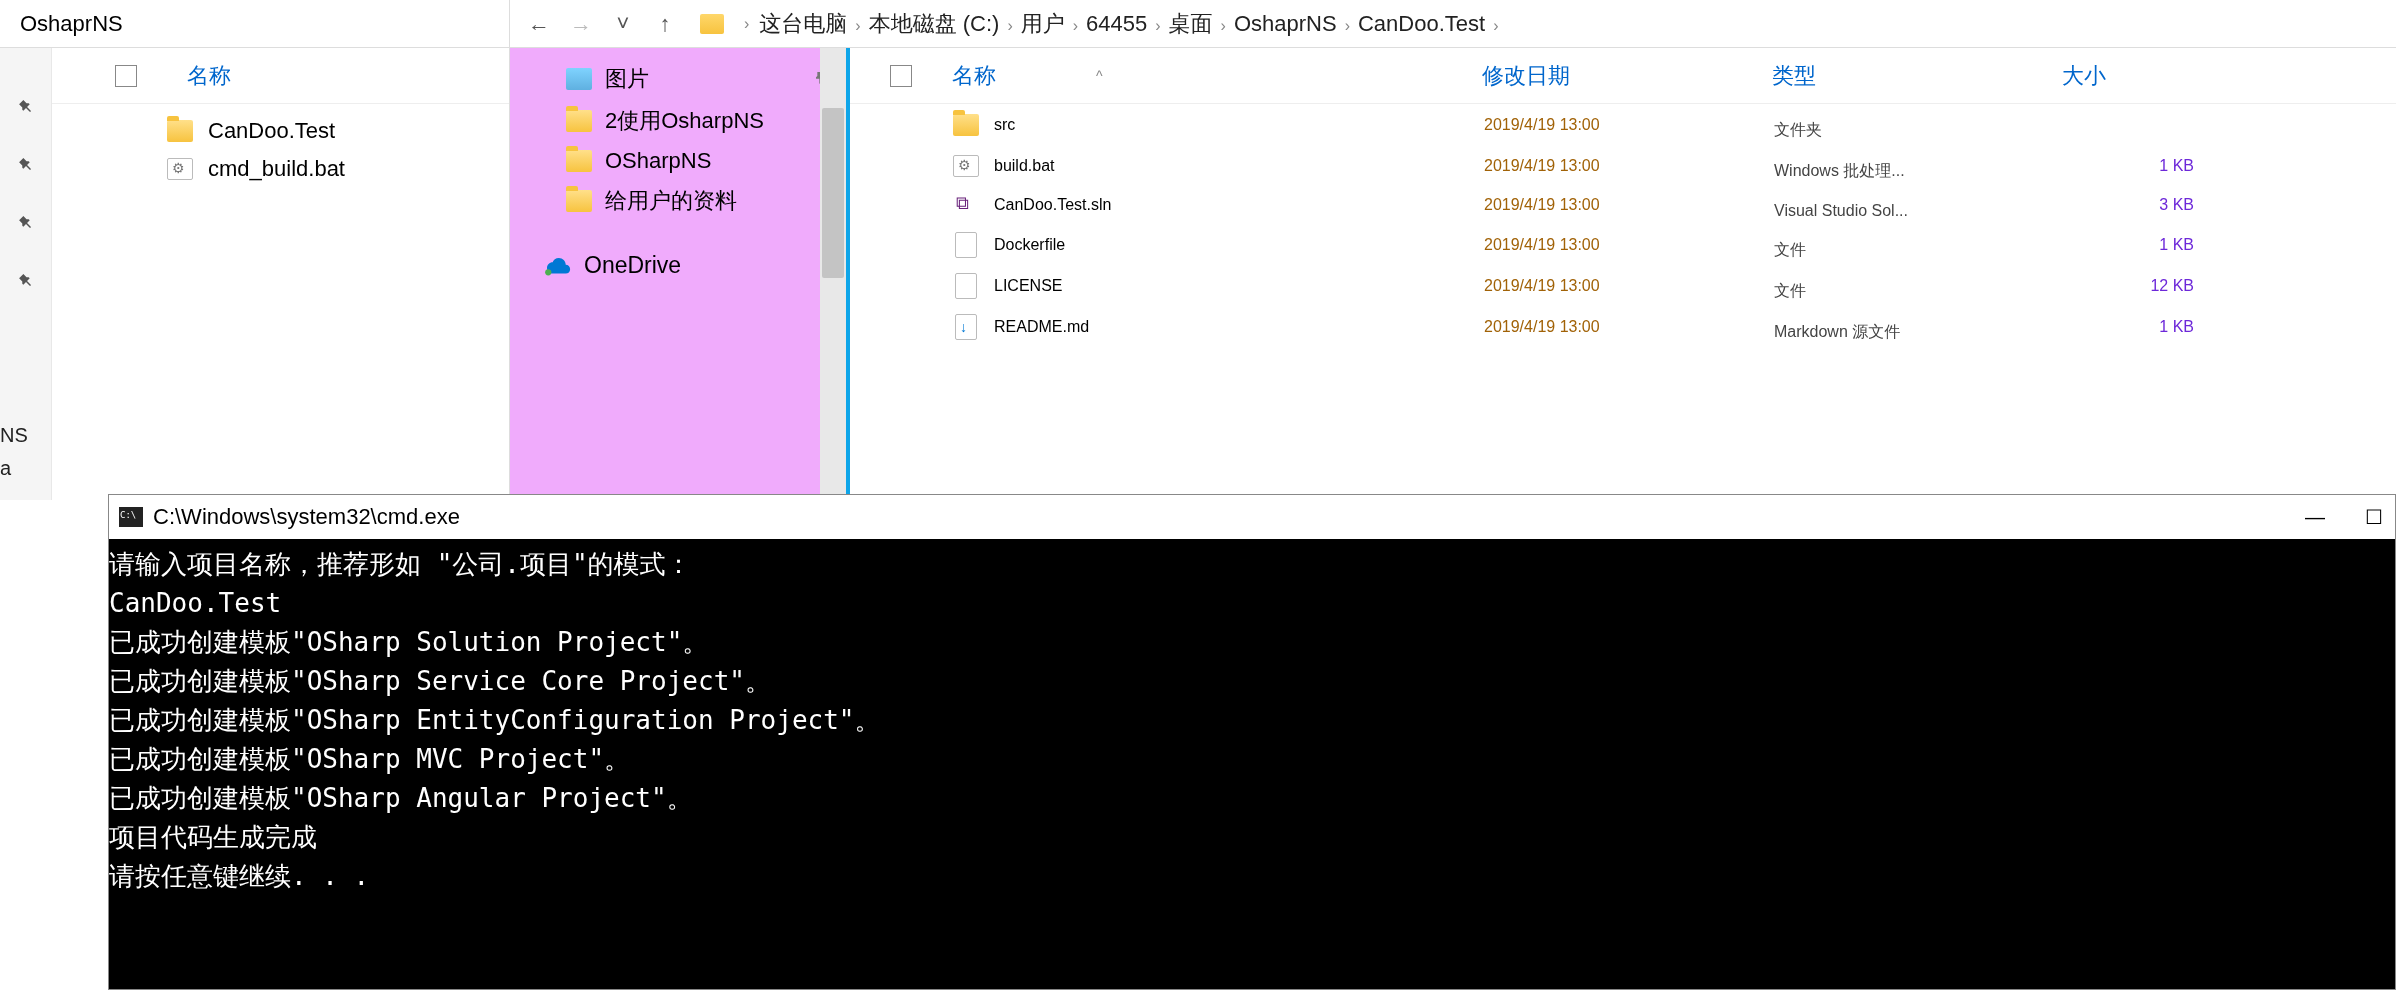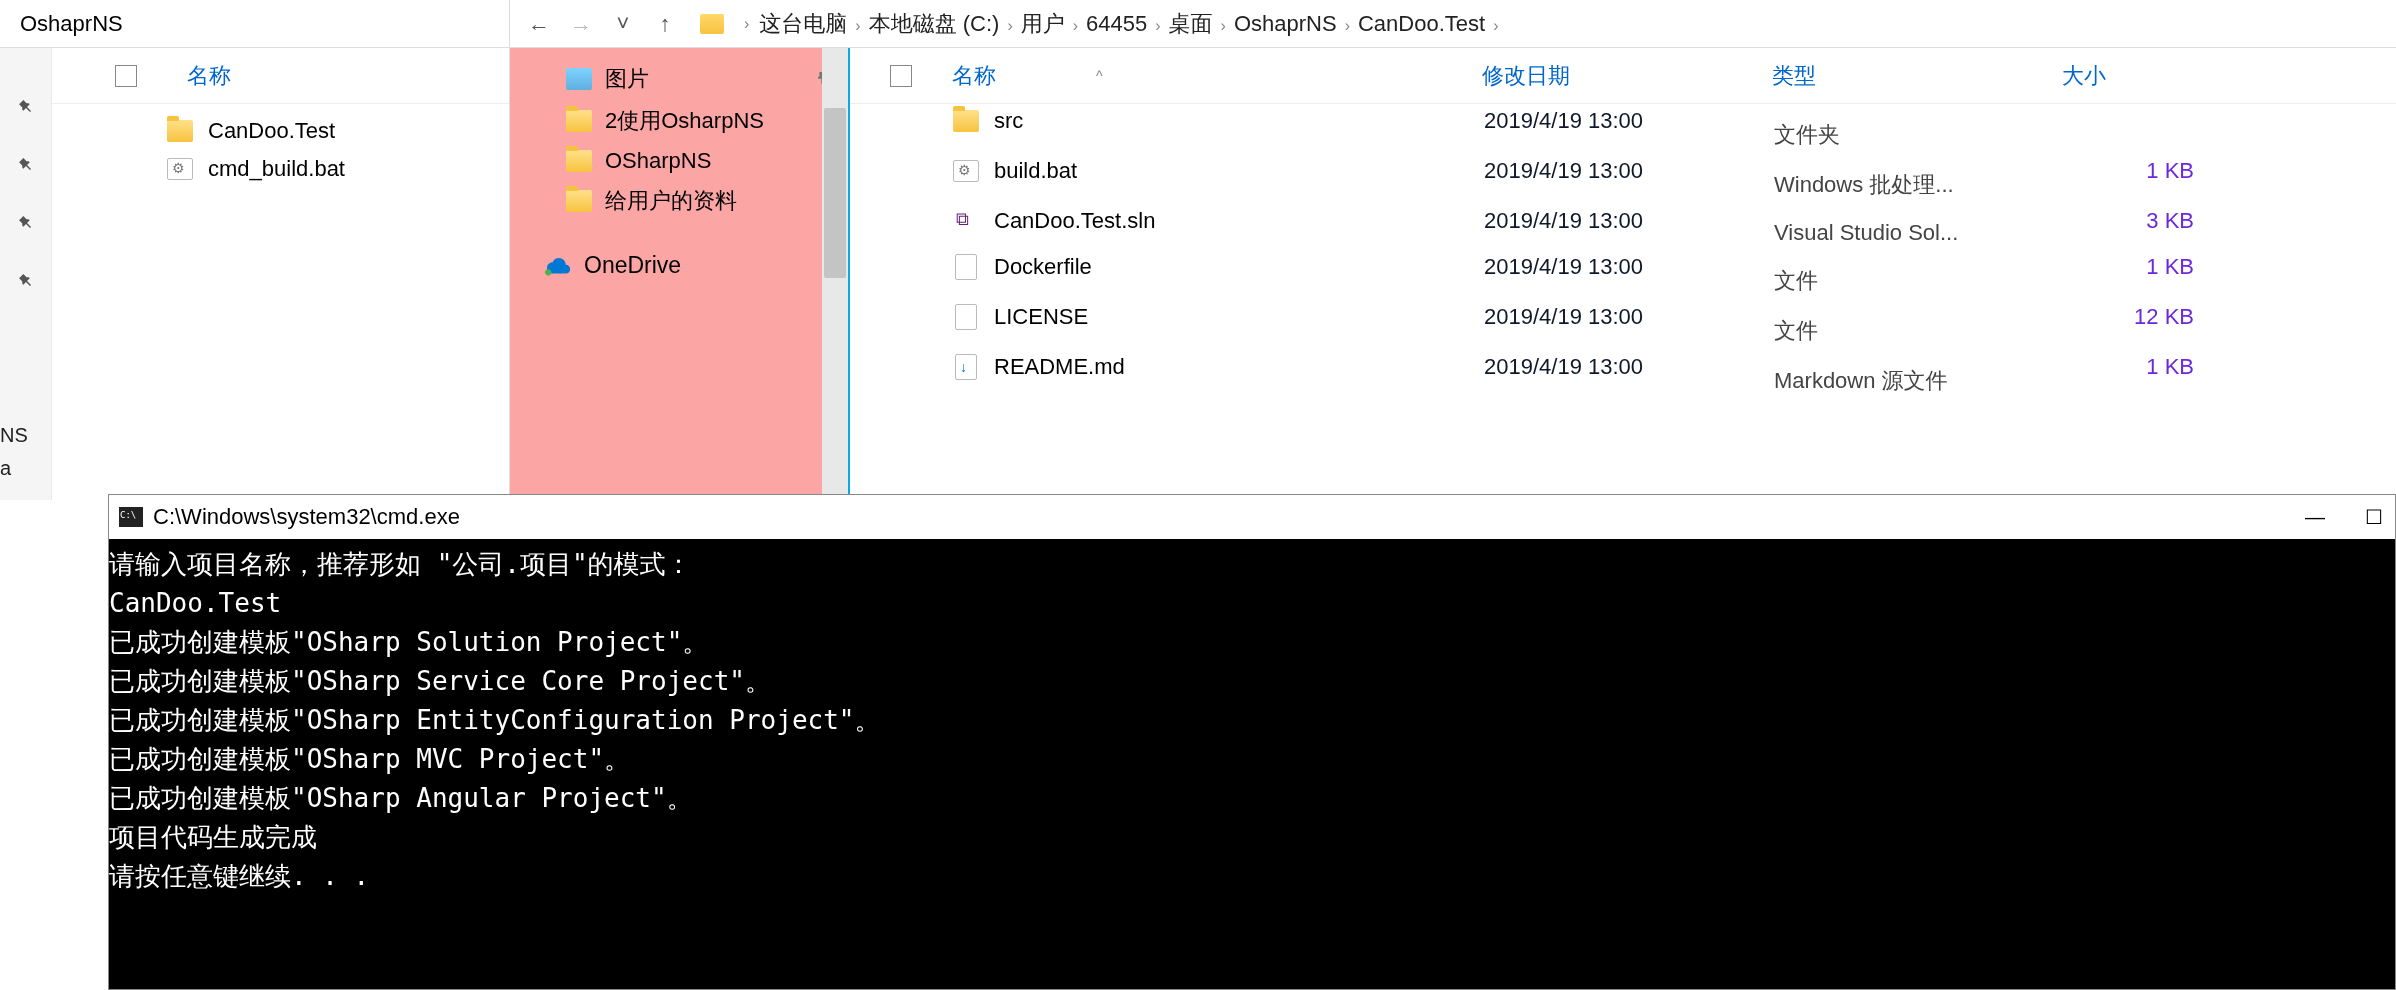--- a/index.html
+++ b/index.html
@@ -41,43 +41,43 @@
       padding: 0 12px; gap: 8px;
     }
     .nav-btn { width: 34px; height: 34px; display: flex; align-items: center; justify-content: center; cursor: pointer; color: #555; font-size: 22px; }
     .nav-btn.disabled { color: #bbb; }
     .breadcrumb { display: flex; align-items: center; margin-left: 10px; font-size: 22px; gap: 2px; }
     .bc-sep { color: #888; margin: 0 8px; font-size: 16px; }
     .bc-item { color: #222; cursor: pointer; }
     .folder-small { width: 24px; height: 20px; background: linear-gradient(#ffd76a,#f7c33f); border-radius: 2px; margin-right: 10px; }
 
     .content-row { display: flex; height: 452px; }
-    .quick-sidebar { width: 340px; border-right: 2px solid #0ea5e9; position: relative; padding-top: 10px; background: #fca5a5; }
+    .quick-sidebar { width: 340px; border-right: 4px solid #0ea5e9; position: relative; padding-top: 10px; background: #f0abfc; }
     .quick-item { display: flex; align-items: center; padding: 6px 0 6px 55px; font-size: 22px; position: relative; }
     .qi-icon { width: 28px; height: 24px; margin-right: 12px; display: flex; align-items: center; justify-content: center; }
     .qi-pin { position: absolute; right: 18px; color: #777; }
     .quick-onedrive { display: flex; align-items: center; padding: 6px 0 6px 32px; font-size: 23px; margin-top: 24px; }
     .onedrive-icon { width: 30px; height: 22px; margin-right: 12px; }
     .quick-sidebar .side-scroll { position: absolute; right: 0; top: 0; width: 26px; height: 100%; background: #e8e8e8; }
     .quick-sidebar .side-scroll::before { content: ""; position: absolute; top: 60px; left: 2px; right: 2px; height: 170px; background: #c4c4c4; border-radius: 2px; }
 
     .file-list { flex: 1; display: flex; flex-direction: column; }
     .file-header { height: 56px; display: flex; align-items: center; border-bottom: 1px solid #eee; padding-left: 40px; }
     .file-header .checkbox { width: 22px; height: 22px; border: 1.5px solid #888; margin-right: 40px; }
     .fh-col { color: #0066cc; font-size: 22px; display: flex; align-items: center; }
     .fh-name { width: 530px; }
     .fh-date { width: 290px; }
     .fh-type { width: 290px; }
     .fh-size { width: 160px; }
     .sort-arrow { margin-left: 100px; color: #888; font-size: 14px; }
 
-    .file-row { display: flex; align-items: flex-start; padding: 4px 0 4px 102px; font-size: 22px; }
+    .file-row { display: flex; align-items: center; padding: 4px 0 4px 102px; font-size: 16px; }
     .fr-icon { width: 28px; height: 26px; margin-right: 14px; display: flex; align-items: center; justify-content: center; }
     .fr-name { width: 490px; }
-    .fr-date { width: 290px; color: #0f172a; }
+    .fr-date { width: 290px; color: #a16207; }
     .fr-type { width: 290px; color: #444; white-space: nowrap; overflow: hidden; text-overflow: ellipsis; margin-top: 12px; }
     .fr-size { width: 160px; text-align: right; padding-right: 30px; color: #6d28d9; }
 
     
     .terminal {
       position: absolute; left: 108px; top: 494px; right: 0; bottom: 0;
       background: #fff; border: 1px solid #888;
     }
     .term-title {
       height: 44px; background: #fff; display: flex; align-items: center;

